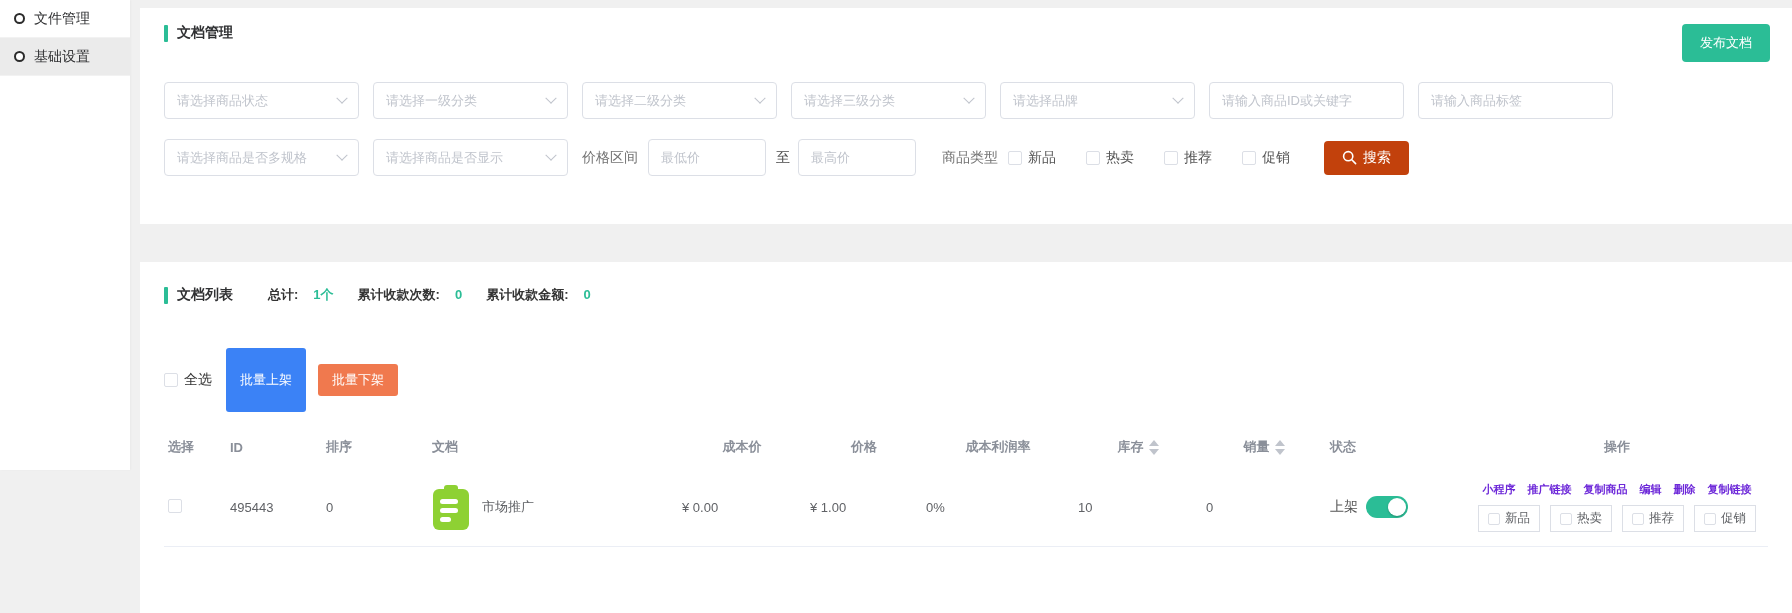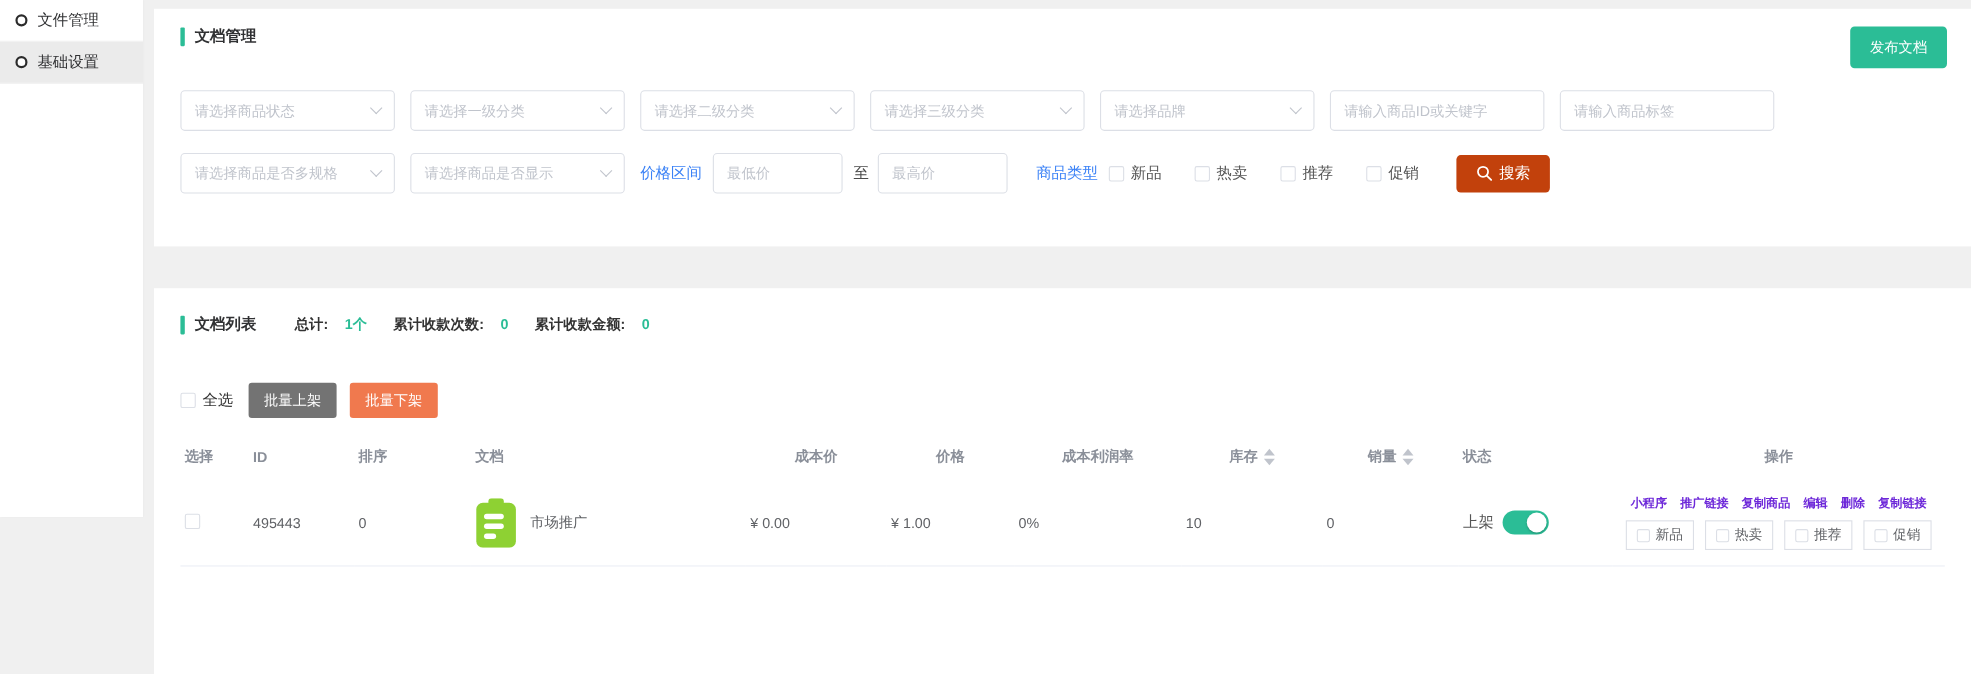--- a/index.html
+++ b/index.html
@@ -31,33 +31,33 @@
   .sel, .inp {
     width:195px; height:37px; border:1px solid #dcdfe6; border-radius:4px; background:#fff;
     margin-right:14px; display:flex; align-items:center; padding:0 12px; flex:none;
   }
   .sel { justify-content:space-between; cursor:pointer; }
   .ph { color:#c0c4cc; font-size:13px; white-space:nowrap; overflow:hidden; }
   .chev { width:8px; height:8px; border-right:1.5px solid #c0c4cc; border-bottom:1.5px solid #c0c4cc; transform:rotate(45deg) translate(-2px,-2px); flex:none; }
   input.inp { font-family:inherit; font-size:13px; color:#606266; }
   input.inp::placeholder { color:#c0c4cc; }
   .inp-sm { width:118px; }
-  .flabel { color:#3b82f6; font-size:14px; margin-right:10px; white-space:nowrap; }
+  .flabel { color:#737373; font-size:14px; margin-right:10px; white-space:nowrap; }
   .to { margin:0 8px 0 -4px; color:#4a4a4a; font-size:14px; }
   .cb { display:inline-flex; align-items:center; gap:6px; margin-right:30px; cursor:pointer; color:#555; font-size:14px; white-space:nowrap; }
   .box { width:14px; height:14px; border:1px solid #dcdfe6; border-radius:2px; background:#fff; flex:none; }
   .btn-search { background:#c2410c; color:#fff; font-size:14px; padding:8px 18px; display:inline-flex; align-items:center; gap:6px; margin-left:4px; }
   
   .card2 { margin-top:38px; flex:1; padding:24px; }
   .list-head { display:flex; align-items:center; gap:9px; }
   .stats { display:flex; align-items:center; gap:24px; margin-left:26px; }
   .stat { font-size:13px; font-weight:bold; color:#333; white-space:nowrap; }
   .stat b { color:#2bbd96; margin-left:15px; font-weight:bold; }
   .bulk { display:flex; align-items:center; margin-top:44px; gap:12px; }
-  .btn-on { background:#737373; color:#fff; font-size:13px; padding:7px 14px; border-radius:3px; }
+  .btn-on { background:#3b82f6; color:#fff; font-size:13px; padding:23px 14px; border-radius:3px; }
   .btn-off { background:#f0794e; color:#fff; font-size:13px; padding:7px 14px; border-radius:3px; }
   
   table { width:100%; border-collapse:collapse; margin-top:14px; table-layout:fixed; }
   th { font-size:13px; font-weight:bold; color:#8a8f99; padding:12px 4px; white-space:nowrap; }
   td { font-size:13px; color:#606266; padding:14px 4px; border-bottom:1px solid #ebeef5; vertical-align:middle; }
   th.l, td.l { text-align:left; } th.c, td.c { }
   .caret-wrap { display:inline-flex; flex-direction:column; gap:3px; margin-left:5px; vertical-align:middle; cursor:pointer; }
   .caret { width:0; height:0; border-left:5px solid transparent; border-right:5px solid transparent; display:block; }
   .caret.up { border-bottom:6px solid #c0c4cc; }
   .caret.down { border-top:6px solid #c0c4cc; }

